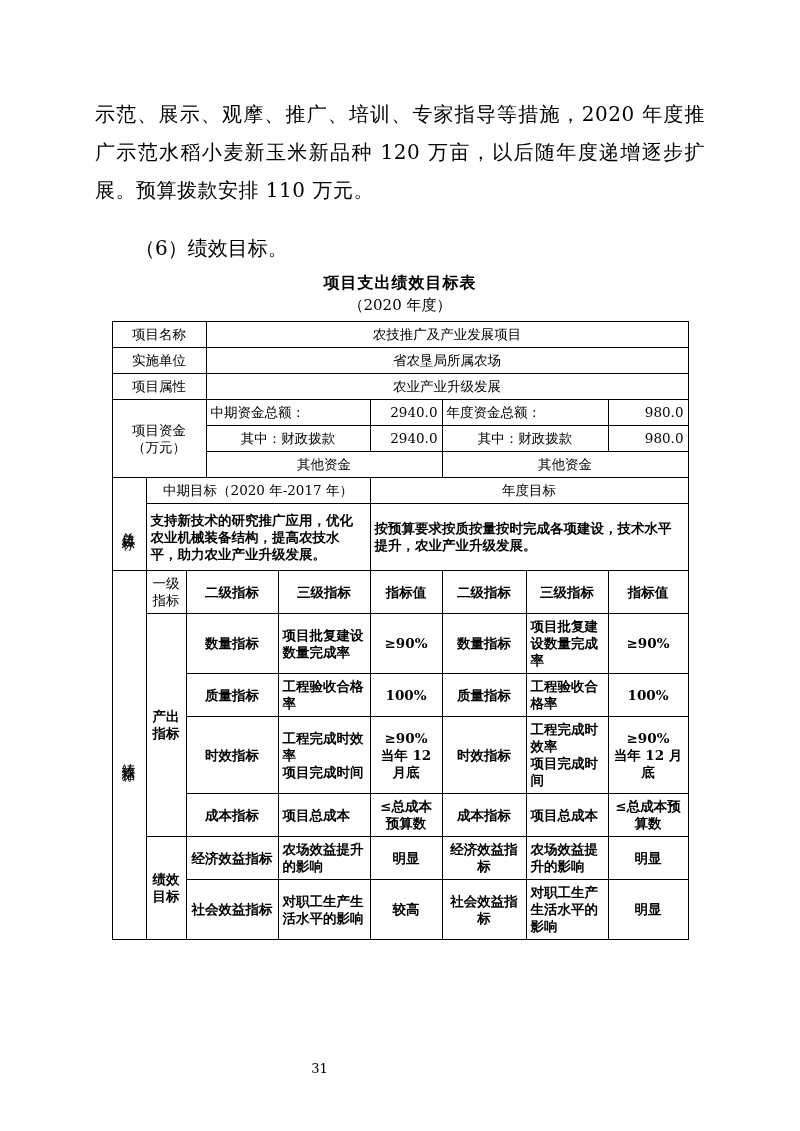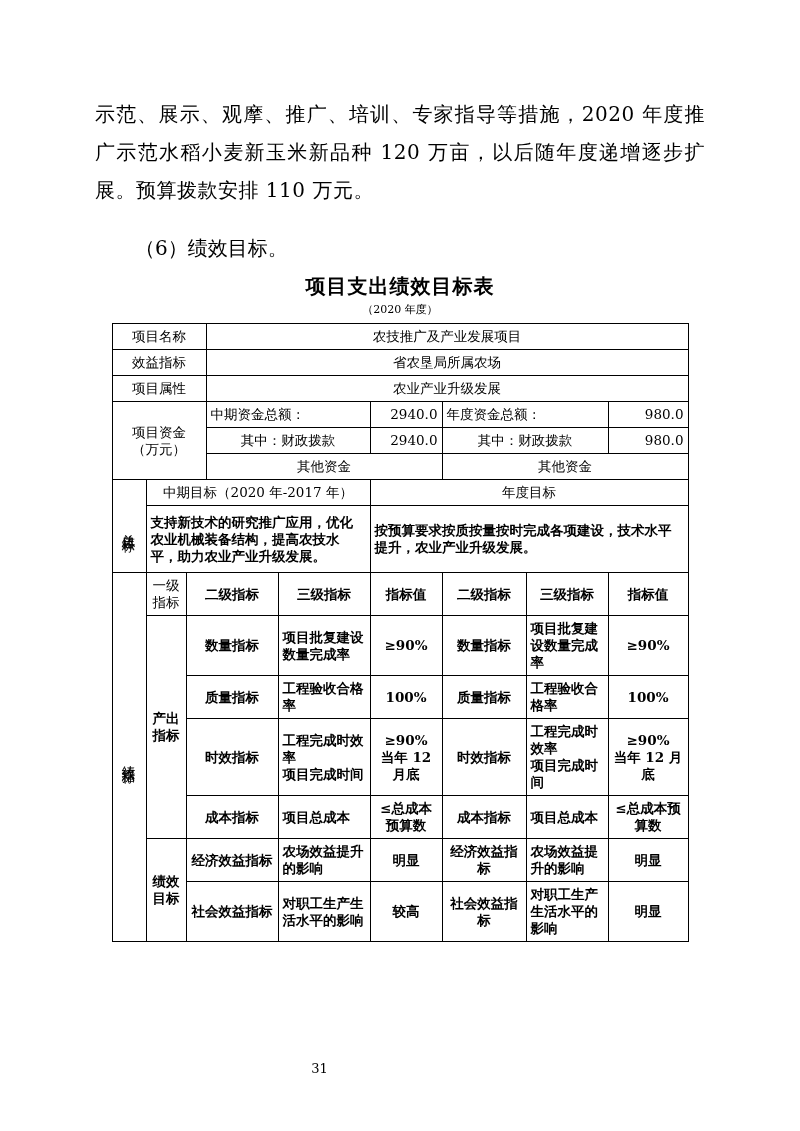--- a/index.html
+++ b/index.html
@@ -30,28 +30,28 @@
     margin: 0 0 4px 0;
   }
   .section-label {
     font-size: 20px;
     line-height: 38px;
     text-indent: 40px;
     margin: 20px 0 6px 0;
   }
   .tbl-title {
     text-align: center;
-    font-size: 20px;
+    font-size: 16px;
     font-weight: bold;
     letter-spacing: 1px;
     margin: 2px 0 2px 0;
   }
   .tbl-subtitle {
     text-align: center;
-    font-size: 11px;
+    font-size: 15px;
     margin: 0 0 6px 0;
   }
   table.main {
     border-collapse: collapse;
     width: 500px;
     margin: 0 auto;
     table-layout: fixed;
   }
   table.main td {
     border: 1px solid #000;
@@ -111,21 +111,21 @@
       <col style="width:84px">
       <col style="width:82px">
       <col style="width:80px">
     </colgroup>
     <tbody>
       <tr>
         <td colspan="3" class="c">项目名称</td>
         <td colspan="6" class="c">农技推广及产业发展项目</td>
       </tr>
       <tr>
-        <td colspan="3" class="c">效益指标</td>
+        <td colspan="3" class="c">实施单位</td>
         <td colspan="6" class="c">省农垦局所属农场</td>
       </tr>
       <tr>
         <td colspan="3" class="c">项目属性</td>
         <td colspan="6" class="c">农业产业升级发展</td>
       </tr>
 
       <tr>
         <td colspan="3" rowspan="3" class="c">
           <div>项目资金</div>

